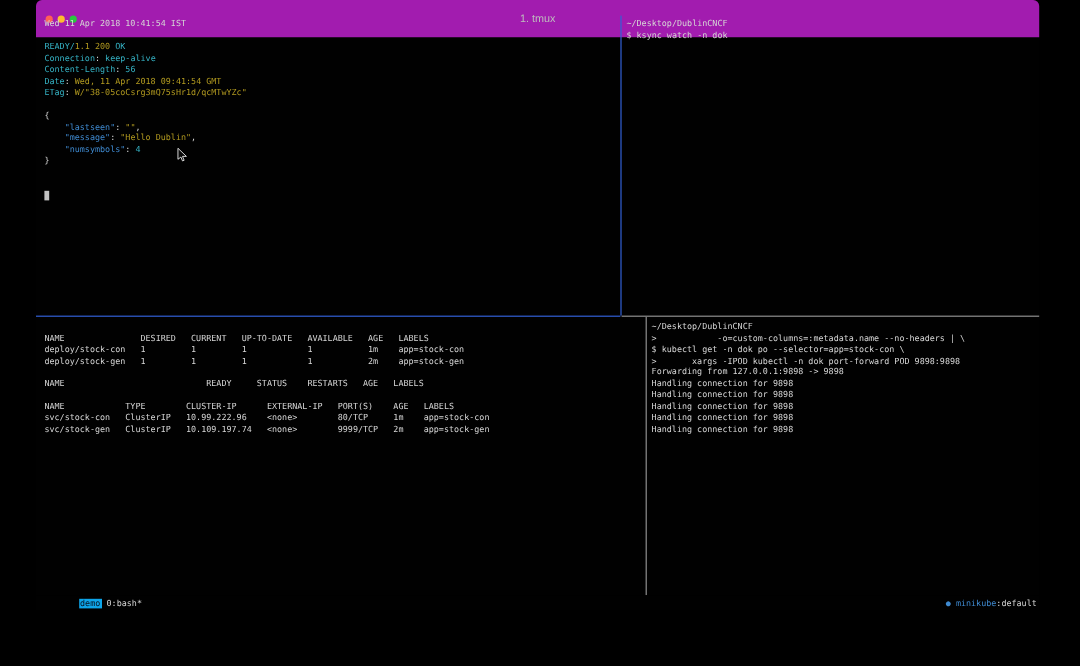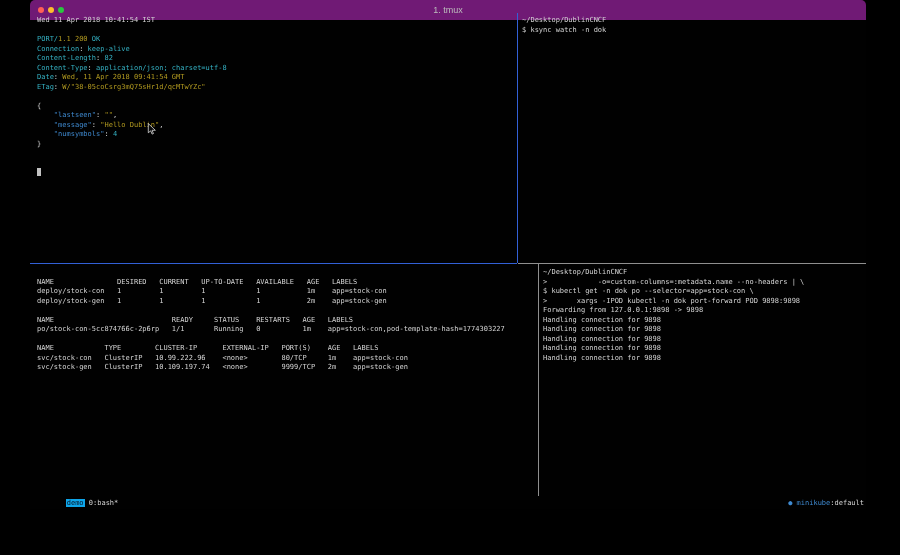--- a/index.html
+++ b/index.html
@@ -1,19 +1,19 @@
 <!DOCTYPE html>
 <html><head>
 <meta charset="utf-8">
 <style>
   html,body{margin:0;padding:0;background:#000;width:900px;height:555px;overflow:hidden;}
   .stage{position:relative;width:900px;height:555px;background:#000;
     font-family:"DejaVu Sans Mono", monospace;font-size:7px;color:#d6d6d6;}
   .window{position:absolute;left:30px;top:0;width:836px;height:509px;background:#010101;}
-  .titlebar{position:absolute;left:0;top:0;width:100%;height:20px;background:#701a75;
+  .titlebar{position:absolute;left:0;top:0;width:100%;height:31px;background:#a21caf;
     border-radius:5px 5px 0 0;display:flex;align-items:center;}
   .lights{display:flex;gap:4px;margin-left:8px;}
   .light{width:6px;height:6px;border-radius:50%;display:inline-block;}
   .light.red{background:#ff5f57;}
   .light.yellow{background:#febc2e;}
   .light.green{background:#29c73f;}
   .title{position:absolute;left:0;right:0;text-align:center;color:#bdbdbd;
     font-family:"Liberation Sans", sans-serif;font-size:9px;line-height:13px;}
   .pane{position:absolute;overflow:hidden;}
   .pane-tl{left:0;top:13px;width:487px;height:250px;padding:3px 0 0 7px;}
@@ -49,24 +49,23 @@
         <span class="light red"></span>
         <span class="light yellow"></span>
         <span class="light green"></span>
       </div>
       <div class="title">1. tmux</div>
     </div>
 
     <div class="pane pane-tl">
         <div class="tline"><span class="c-fg">Wed 11 Apr 2018 10:41:54 IST</span></div>
         <div class="tline">&nbsp;</div>
-        <div class="tline"><span class="c-cyan">PORT/</span><span class="c-olive">1.1 200 </span><span class="c-cyan">OK</span></div>
+        <div class="tline"><span class="c-cyan">READY/</span><span class="c-olive">1.1 200 </span><span class="c-cyan">OK</span></div>
         <div class="tline"><span class="c-cyan">Connection</span><span class="c-fg">: </span><span class="c-cyan">keep-alive</span></div>
-        <div class="tline"><span class="c-cyan">Content-Length</span><span class="c-fg">: </span><span class="c-cyan">82</span></div>
-        <div class="tline"><span class="c-cyan">Content-Type</span><span class="c-fg">: </span><span class="c-cyan">application/json; charset=utf-8</span></div>
+        <div class="tline"><span class="c-cyan">Content-Length</span><span class="c-fg">: </span><span class="c-cyan">56</span></div>
         <div class="tline"><span class="c-cyan">Date</span><span class="c-fg">: </span><span class="c-olive">Wed, 11 Apr 2018 09:41:54 GMT</span></div>
         <div class="tline"><span class="c-cyan">ETag</span><span class="c-fg">: </span><span class="c-olive">W/"38-05coCsrg3mQ75sHr1d/qcMTwYZc"</span></div>
         <div class="tline">&nbsp;</div>
         <div class="tline"><span class="c-fg">{</span></div>
         <div class="tline"><span class="c-blue">    "lastseen"</span><span class="c-fg">: </span><span class="c-olive">""</span><span class="c-fg">,</span></div>
         <div class="tline"><span class="c-blue">    "message"</span><span class="c-fg">: </span><span class="c-olive">"Hello Dublin"</span><span class="c-fg">,</span></div>
         <div class="tline"><span class="c-blue">    "numsymbols"</span><span class="c-fg">: </span><span class="c-cyan">4</span></div>
         <div class="tline"><span class="c-fg">}</span></div>
         <div class="tline">&nbsp;</div>
         <div class="tline">&nbsp;</div>
@@ -76,21 +75,20 @@
         <div class="tline"><span class="c-fg">~/Desktop/DublinCNCF</span></div>
         <div class="tline"><span class="c-fg">$ ksync watch -n dok</span></div>
       </div>
     <div class="pane pane-bl">
         <div class="tline">&nbsp;</div>
         <div class="tline"><span class="c-fg">NAME               DESIRED   CURRENT   UP-TO-DATE   AVAILABLE   AGE   LABELS</span></div>
         <div class="tline"><span class="c-fg">deploy/stock-con   1         1         1            1           1m    app=stock-con</span></div>
         <div class="tline"><span class="c-fg">deploy/stock-gen   1         1         1            1           2m    app=stock-gen</span></div>
         <div class="tline">&nbsp;</div>
         <div class="tline"><span class="c-fg">NAME                            READY     STATUS    RESTARTS   AGE   LABELS</span></div>
-        <div class="tline"><span class="c-fg">po/stock-con-5cc874766c-2p6rp   1/1       Running   0          1m    app=stock-con,pod-template-hash=1774303227</span></div>
         <div class="tline">&nbsp;</div>
         <div class="tline"><span class="c-fg">NAME            TYPE        CLUSTER-IP      EXTERNAL-IP   PORT(S)    AGE   LABELS</span></div>
         <div class="tline"><span class="c-fg">svc/stock-con   ClusterIP   10.99.222.96    &lt;none&gt;        80/TCP     1m    app=stock-con</span></div>
         <div class="tline"><span class="c-fg">svc/stock-gen   ClusterIP   10.109.197.74   &lt;none&gt;        9999/TCP   2m    app=stock-gen</span></div>
       </div>
     <div class="pane pane-br">
         <div class="tline"><span class="c-fg">~/Desktop/DublinCNCF</span></div>
         <div class="tline"><span class="c-fg">&gt;            -o=custom-columns=:metadata.name --no-headers | \</span></div>
         <div class="tline"><span class="c-fg">$ kubectl get -n dok po --selector=app=stock-con \</span></div>
         <div class="tline"><span class="c-fg">&gt;       xargs -IPOD kubectl -n dok port-forward POD 9898:9898</span></div>

